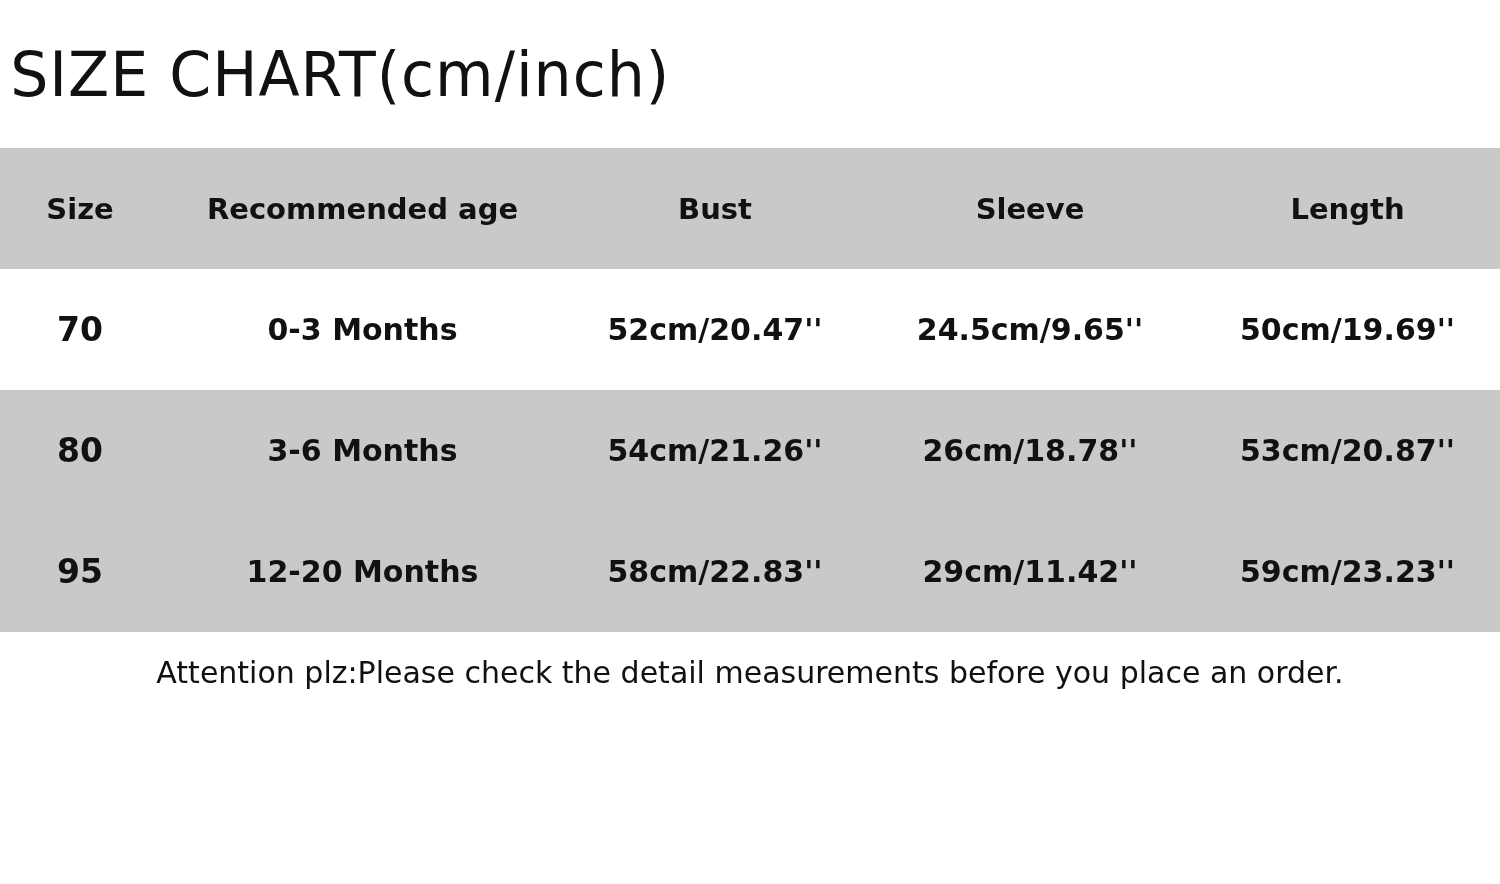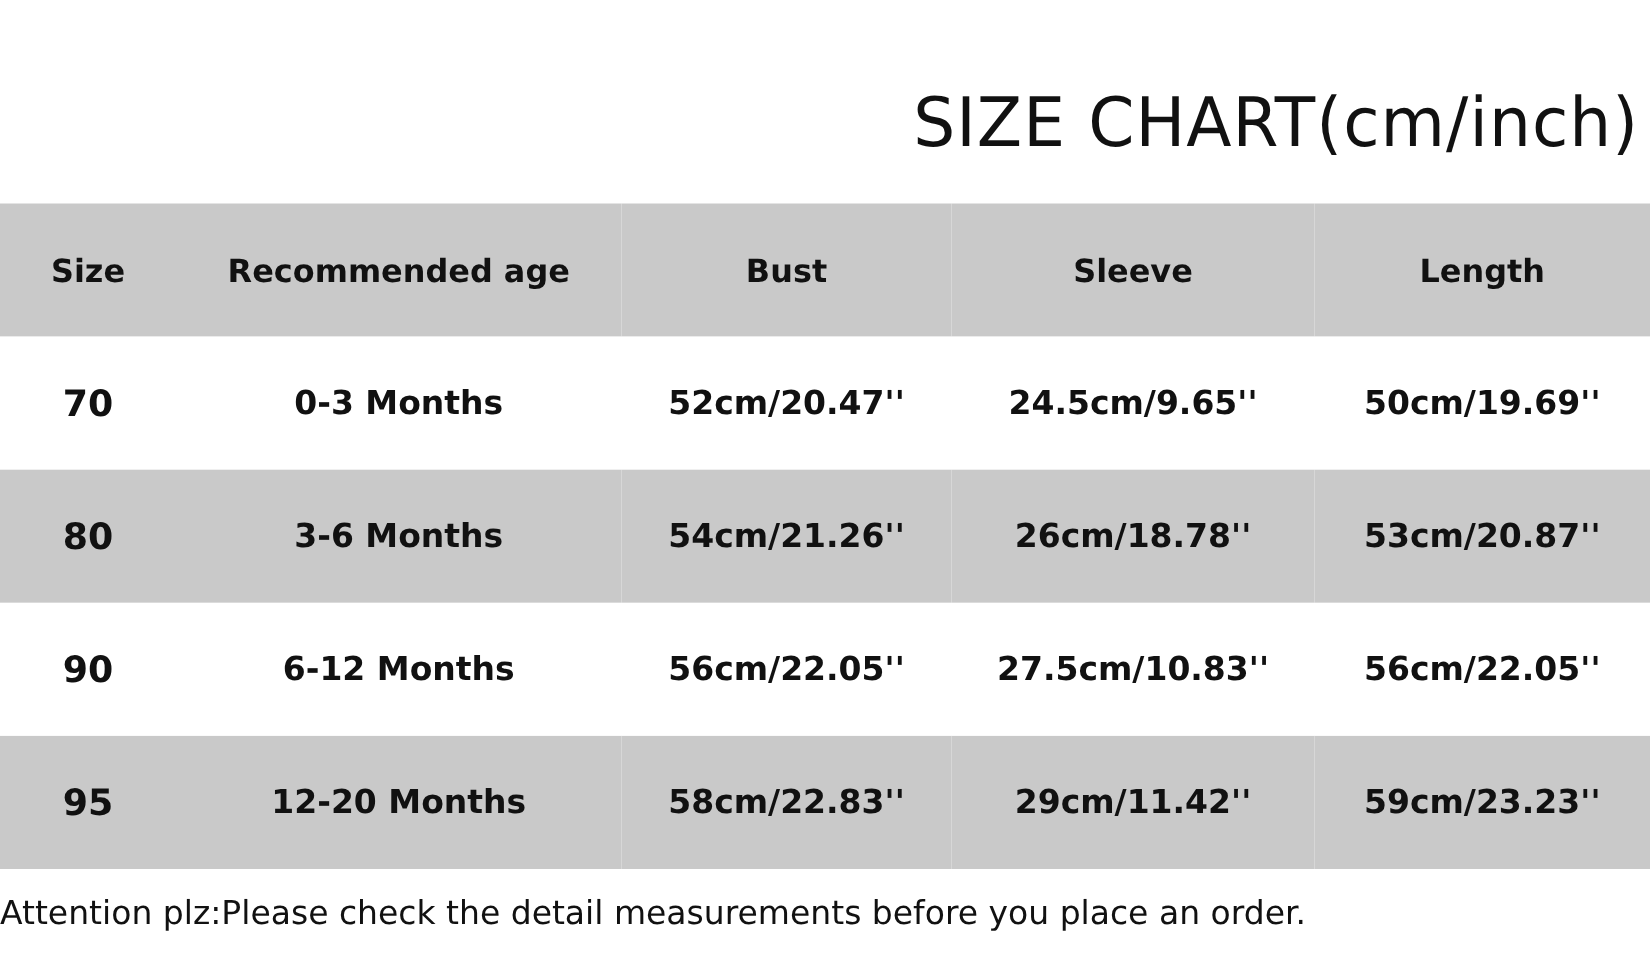--- a/index.html
+++ b/index.html
@@ -18,23 +18,22 @@
     width: 1500px;
     height: 884px;
     background: #ffffff;
     display: flex;
     flex-direction: column;
   }
   .title-area {
     height: 148px;
     display: flex;
     align-items: center;
-    justify-content: flex-end;
+    justify-content: flex-start;
     background: #ffffff;
-    margin-top: 37px;
   }
   .chart-title {
     font-family: "DejaVu Sans", sans-serif;
     font-size: 62px;
     font-weight: 400;
     color: #111111;
     letter-spacing: 1px;
     white-space: nowrap;
     transform: scaleX(0.97);
   }
@@ -72,22 +71,22 @@
   tbody td {
     height: 121px;
     font-size: 30px;
   }
   tbody td.cell-size {
     font-size: 33px;
   }
   .footer-note {
     flex: 1;
     display: flex;
-    flex-direction: row;
-    align-items: flex-start;
+    flex-direction: column;
+    align-items: center;
     justify-content: flex-start;
     padding-top: 20px;
     background: #ffffff;
   }
   .footer-line {
     font-family: "DejaVu Sans", sans-serif;
     font-size: 30px;
     font-weight: 400;
     color: #111111;
     line-height: 1.42;
@@ -128,27 +127,20 @@
         <td>24.5cm/9.65''</td>
         <td>50cm/19.69''</td>
       </tr>
       <tr class="row-shaded">
         <td class="cell-size">80</td>
         <td>3-6 Months</td>
         <td>54cm/21.26''</td>
         <td>26cm/18.78''</td>
         <td>53cm/20.87''</td>
       </tr>
-      <tr class="row-plain">
-        <td class="cell-size">90</td>
-        <td>6-12 Months</td>
-        <td>56cm/22.05''</td>
-        <td>27.5cm/10.83''</td>
-        <td>56cm/22.05''</td>
-      </tr>
       <tr class="row-shaded">
         <td class="cell-size">95</td>
         <td>12-20 Months</td>
         <td>58cm/22.83''</td>
         <td>29cm/11.42''</td>
         <td>59cm/23.23''</td>
       </tr>
     </tbody>
   </table>
 

